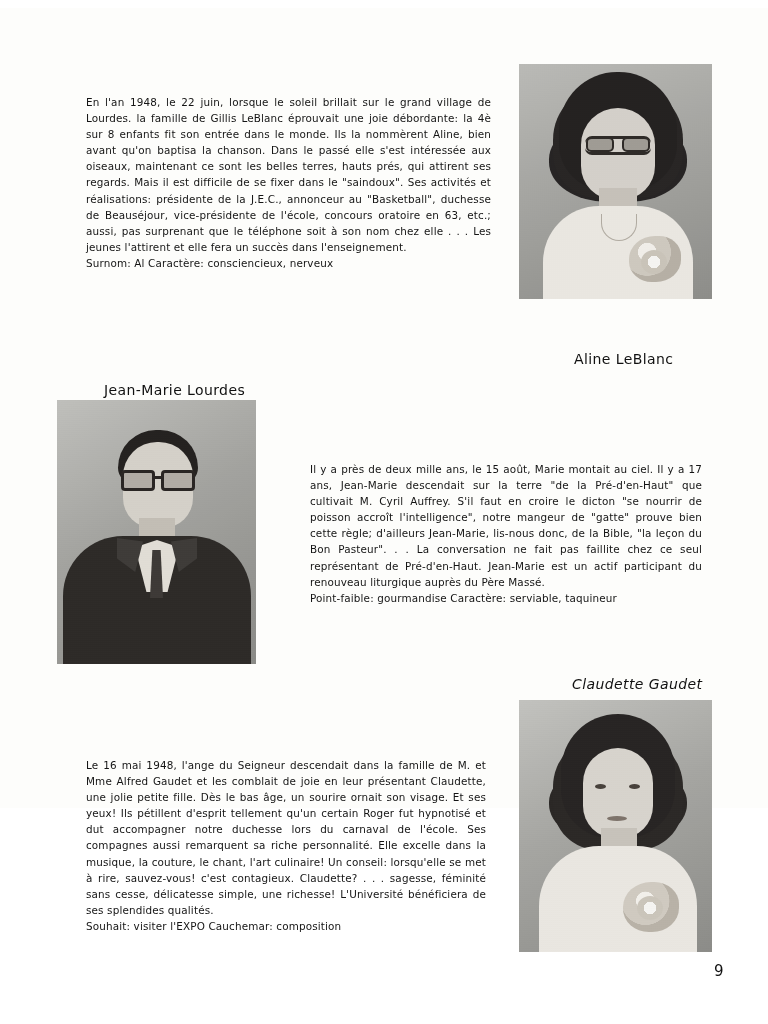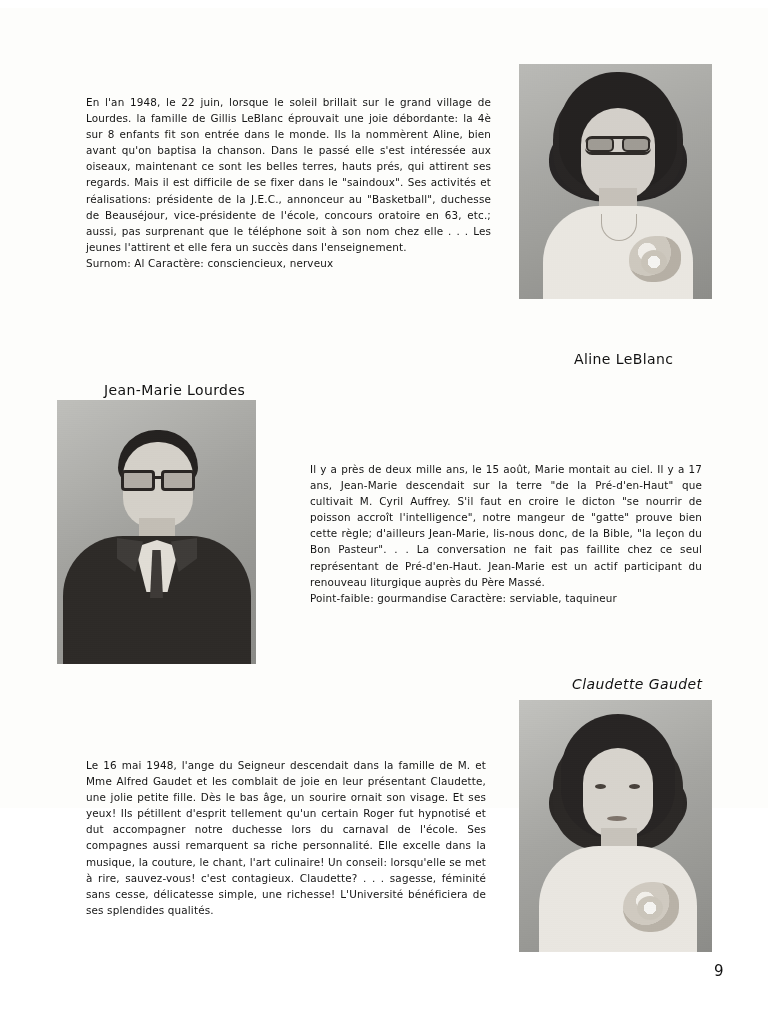--- a/index.html
+++ b/index.html
@@ -350,17 +350,18 @@
     <div class="mouth"></div>
     <div class="neck"></div>
     <div class="body"></div>
     <div class="corsage"></div>
     <div class="corsage2"></div>
     <div class="grain"></div>
   </div>
 
   <div class="entry-text b3">
     <p>Le 16 mai 1948, l'ange du Seigneur descendait dans la famille de M. et Mme Alfred Gaudet et les comblait de joie en leur présentant Claudette, une jolie petite fille. Dès le bas âge, un sourire ornait son visage. Et ses yeux! Ils pétillent d'esprit tellement qu'un certain Roger fut hypnotisé et dut accompagner notre duchesse lors du carnaval de l'école. Ses compagnes aussi remarquent sa riche personnalité. Elle excelle dans la musique, la couture, le chant, l'art culinaire! Un conseil: lorsqu'elle se met à rire, sauvez-vous! c'est contagieux. Claudette? . . . sagesse, féminité sans cesse, délicatesse simple, une richesse! L'Université bénéficiera de ses splendides qualités.</p>
+    <p class="tailline">Souhait: visiter l'EXPO   Cauchemar: composition</p>
   </div>
 
   <div class="page-number">9</div>
 
 </div>
 
 </body></html>

